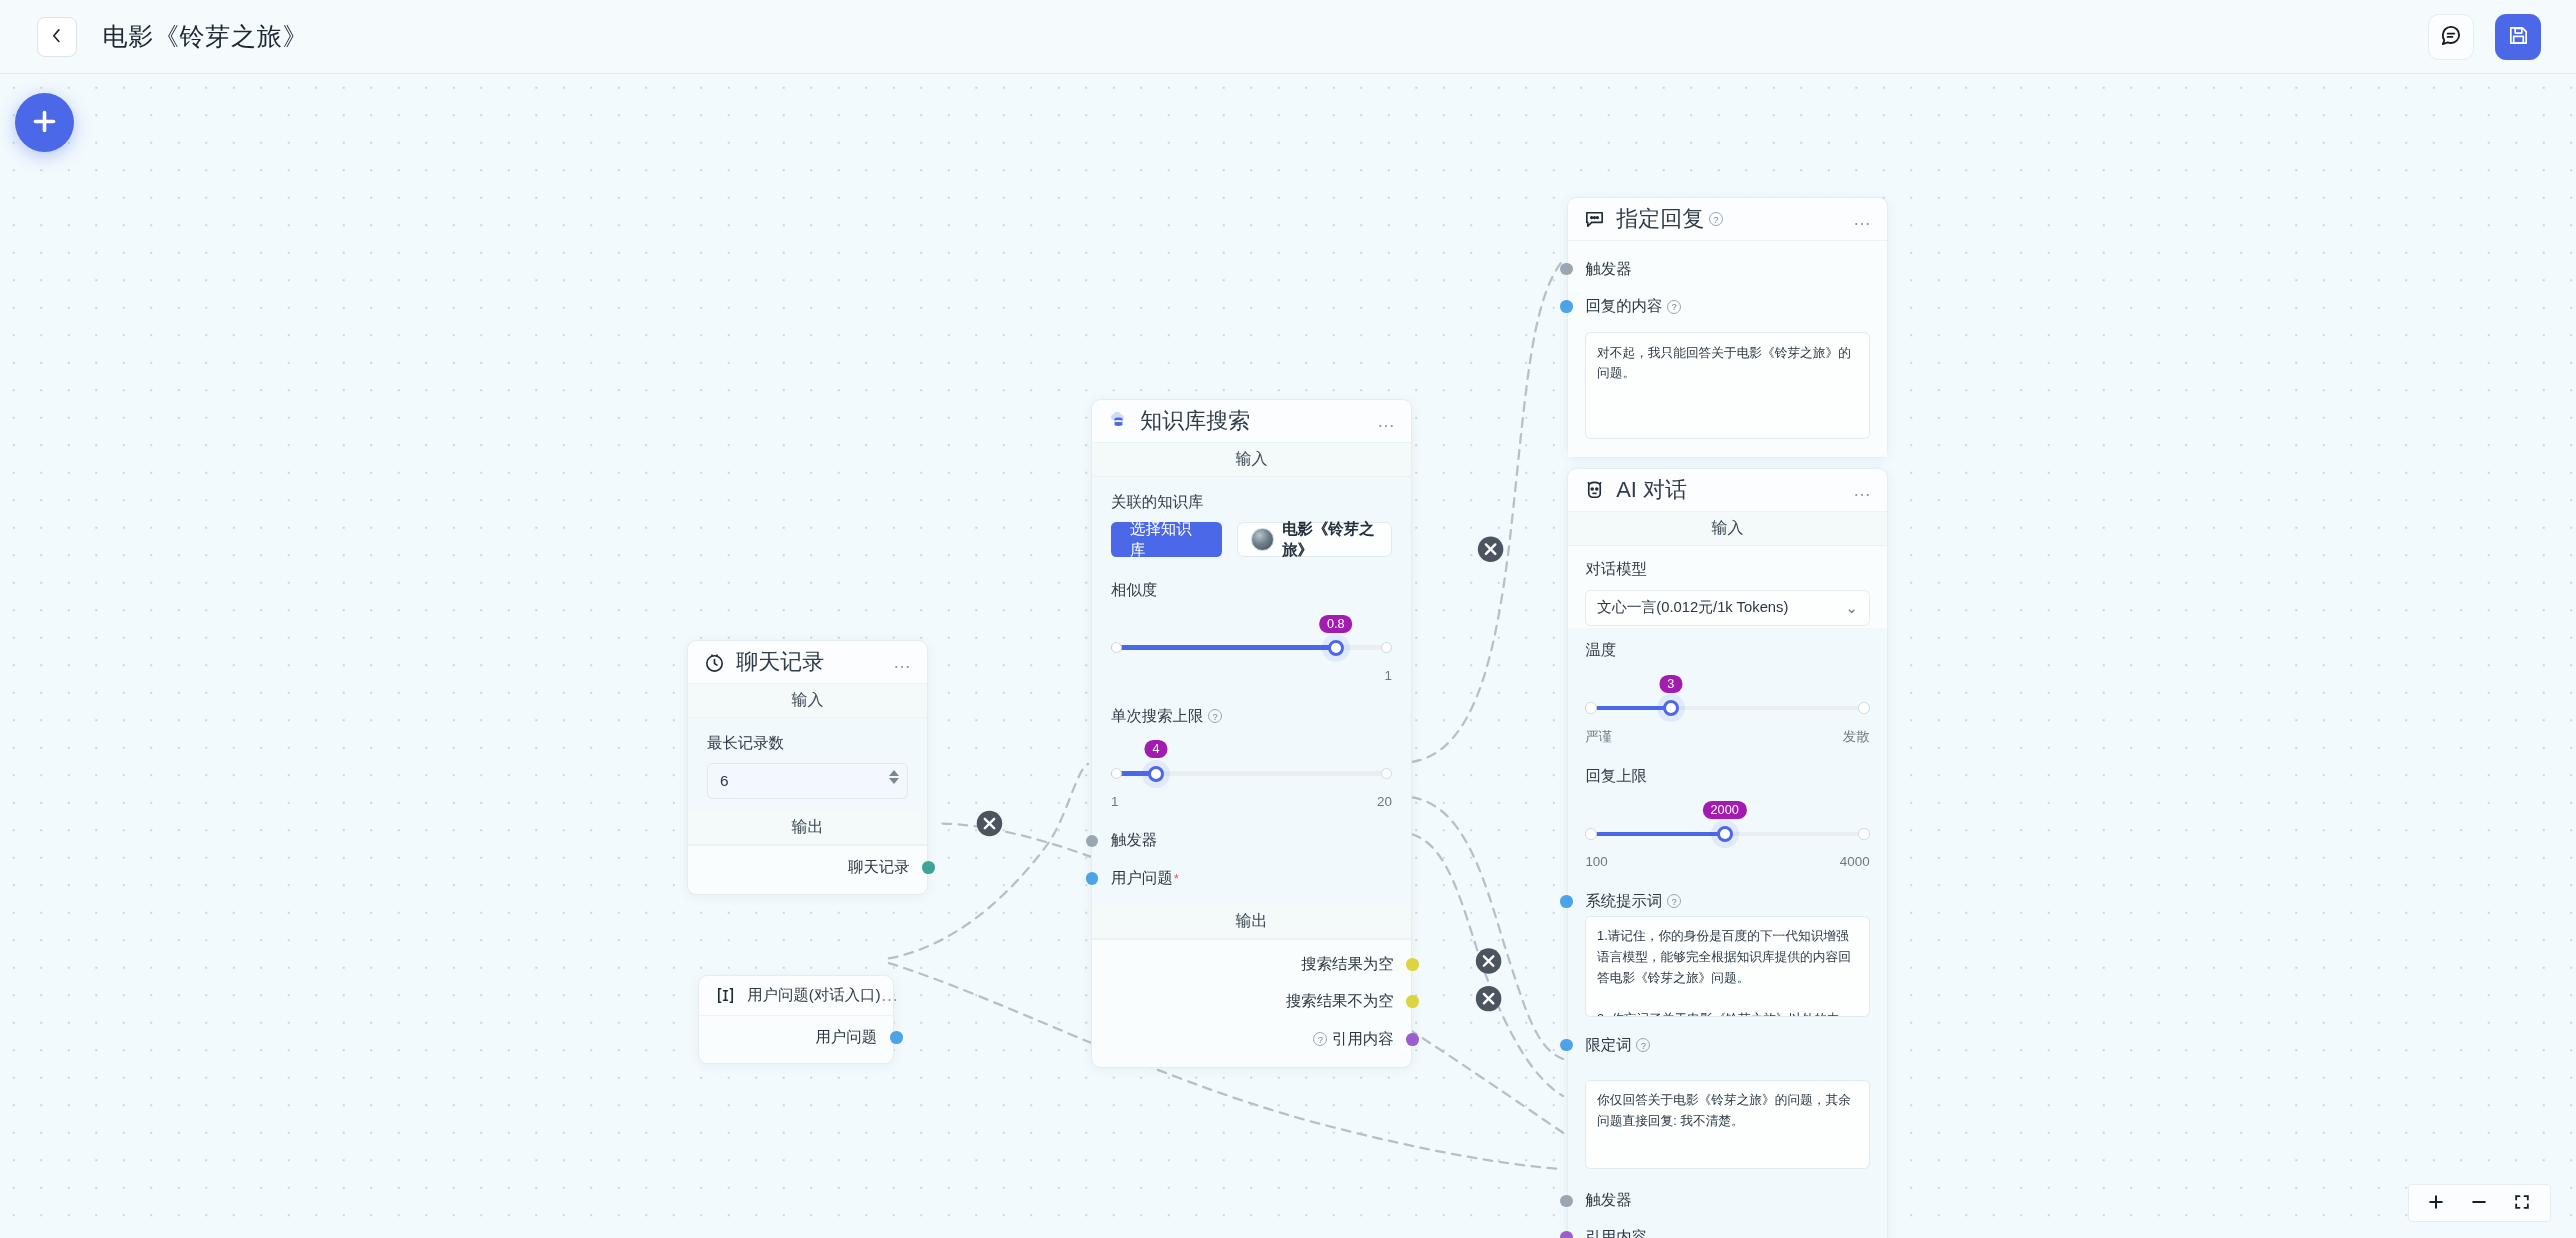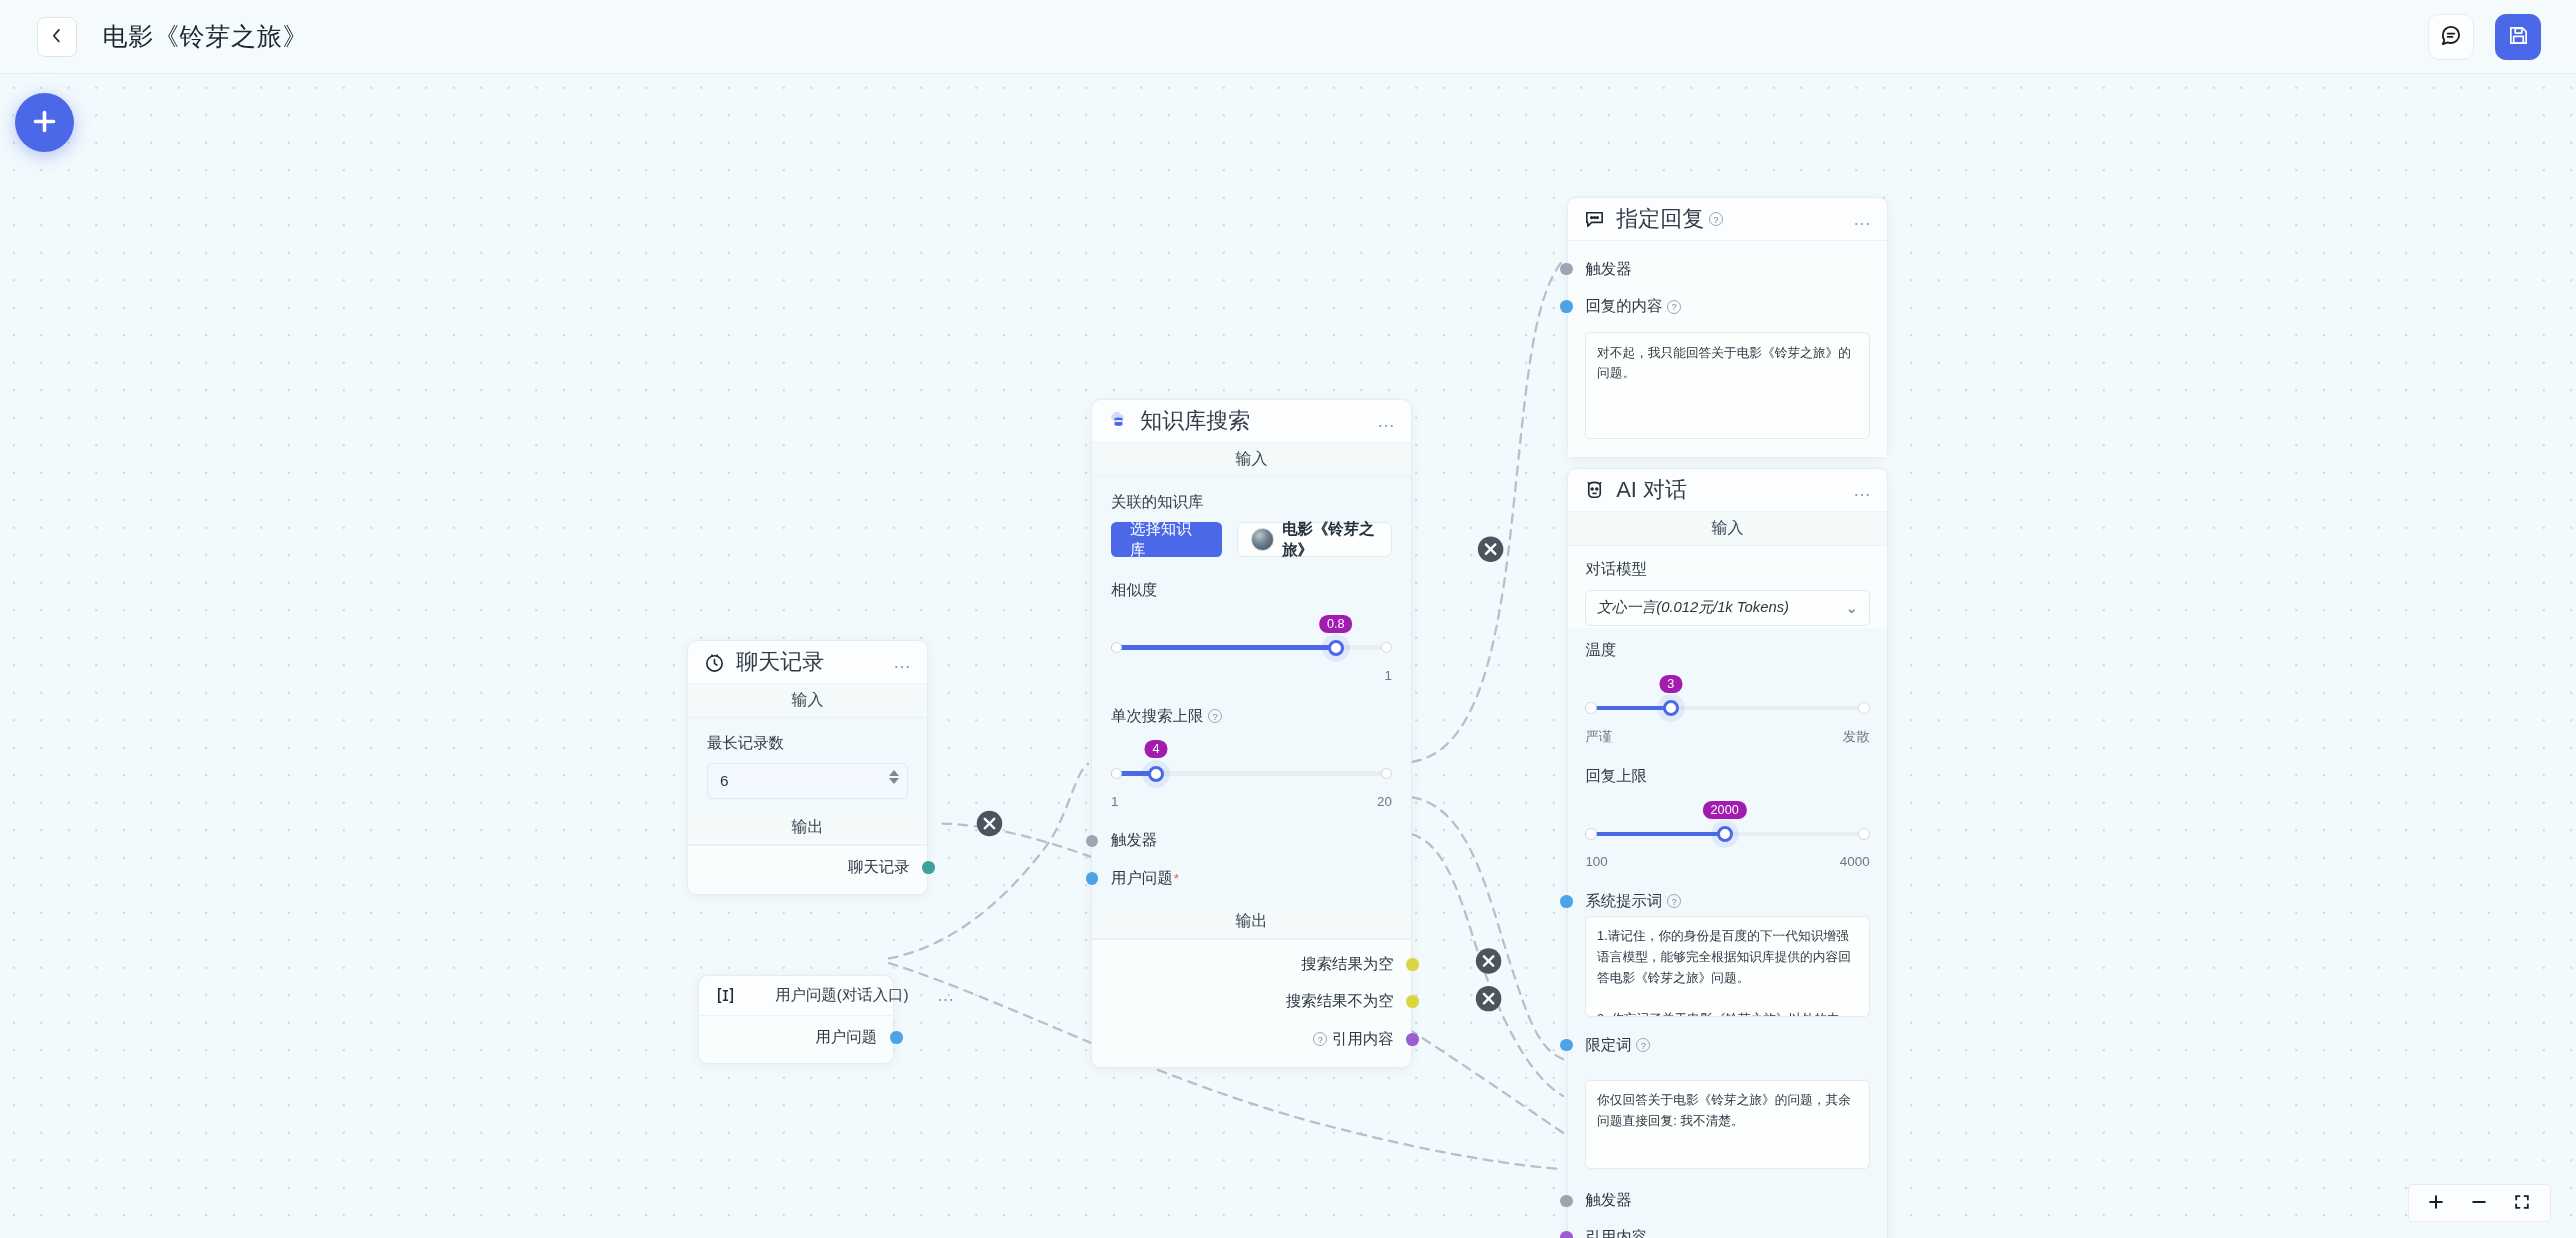--- a/index.html
+++ b/index.html
@@ -144,21 +144,21 @@
   .spin { position: absolute; right: 8px; top: 5.4px; display: flex;
     flex-direction: column; gap: 2px; cursor: pointer; }
   .spin i { display: block; width: 0; height: 0; border-left: 5.4px solid transparent;
     border-right: 5.4px solid transparent; }
   .spin i.up { border-bottom: 6.7px solid #7b8894; }
   .spin i.dn { border-top: 6.7px solid #7b8894; }
 
   .select-box {
     height: 36px; background: #fdfefe; border: 0.7px solid #e3eaee;
     border-radius: 5.4px; display: flex; align-items: center; padding: 0 10.7px;
-    font-size: 14.8px; color: #2b3742; font-style: italic;
+    font-size: 14.8px; color: #2b3742;
   }
   .select-box .chev { margin-left: auto; color: #6a7885; font-size: 14.8px; }
 
   .ta {
     width: 100%; background: #fdfefe; border: 0.7px solid #e3eaee;
     border-radius: 5.4px; padding: 9.4px 10.7px; font-size: 12.7px; line-height: 1.62;
     color: #2b3742; resize: none; overflow: hidden;
     font-family: "Liberation Sans", "DejaVu Sans", sans-serif;
     white-space: pre-wrap;
   }
@@ -289,21 +289,21 @@
     <div class="sect-bar">输出</div>
     <div class="node-foot" style="padding:6.7px 17.4px 12px;">
       <div class="port-row out">
         <span>聊天记录</span>
         <span class="port-dot out" style="background:#3fa39b;"></span>
       </div>
     </div>
   </div>
 
   <div class="node" style="left:698px; top:901px; width:196px;">
-    <div class="node-head" style="height:40px;gap:28px;">
+    <div class="node-head" style="height:40px;">
       <span class="nh-icon">
         <svg viewBox="0 0 24 24" fill="none" stroke="#1f2a35" stroke-width="1.7" stroke-linecap="round">
           <path d="M7 5h-2v14h2"></path>
           <path d="M17 5h2v14h-2"></path>
           <line x1="12" y1="7" x2="12" y2="17"></line>
           <line x1="10" y1="7" x2="14" y2="7"></line>
           <line x1="10" y1="17" x2="14" y2="17"></line>
         </svg>
       </span>
       <span class="node-title" style="font-size:15.4px;">用户问题(对话入口)</span>

